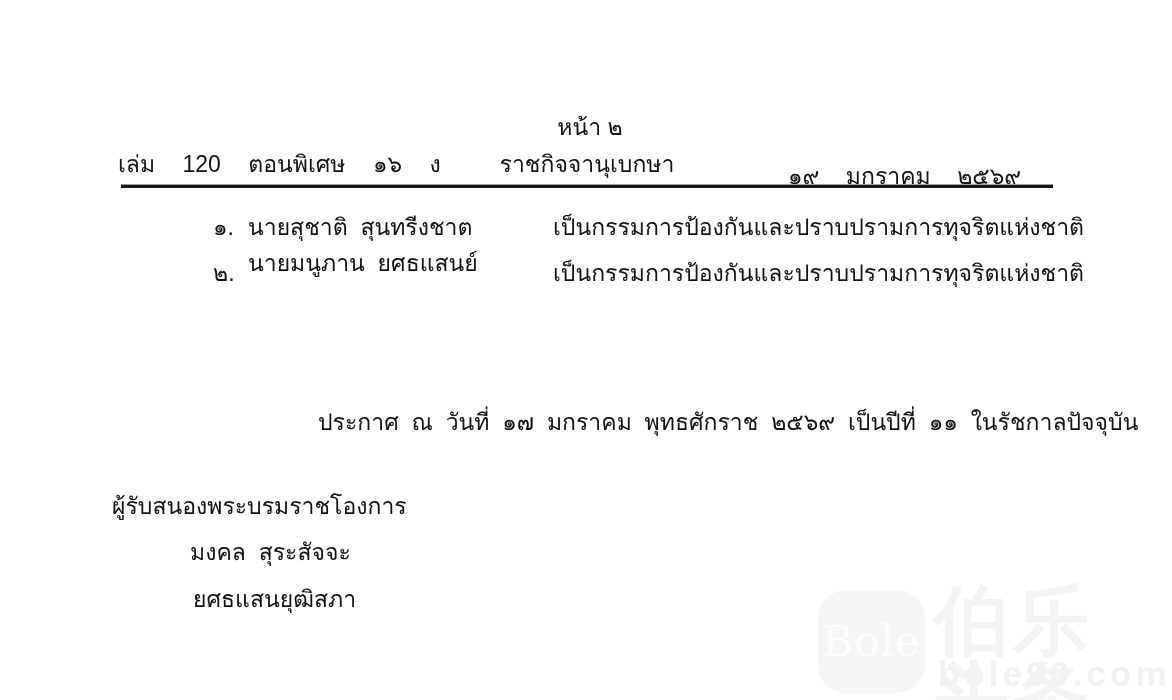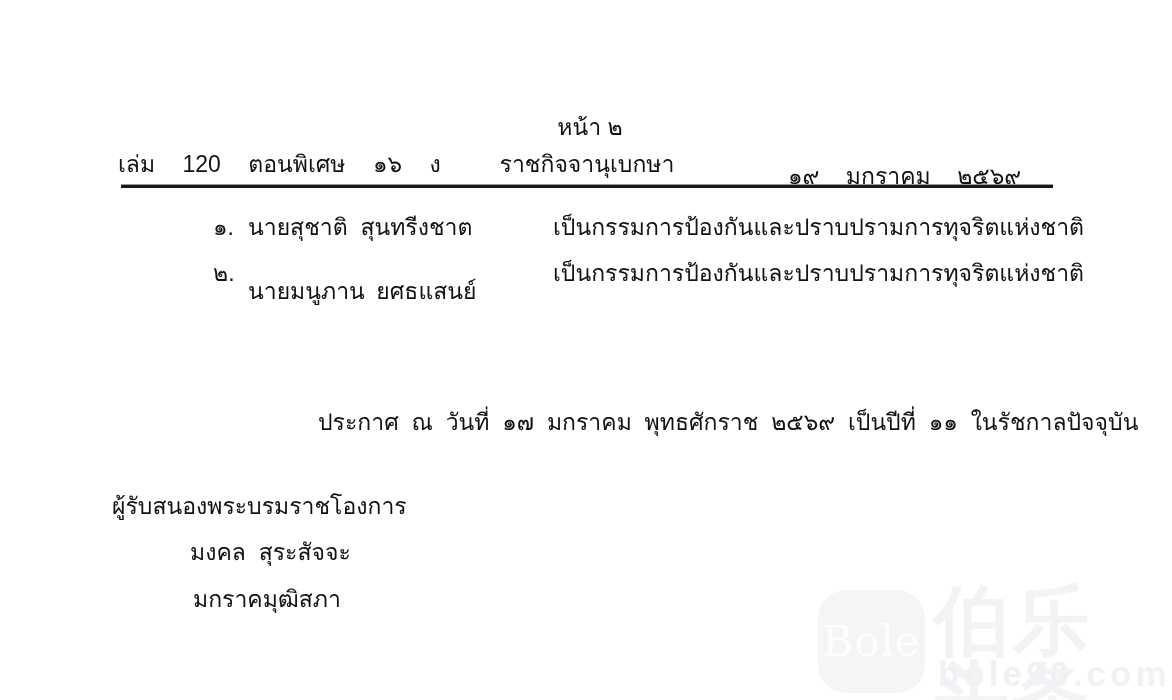--- a/index.html
+++ b/index.html
@@ -56,32 +56,32 @@
   <div class="header-rule"></div>
 
   <div>
     <span class="abs" style="left:213px;top:212px;">๑.</span>
     <span class="abs" style="left:248px;top:212px;">นายสุชาติ  สุนทรีงชาต</span>
     <span class="abs" style="left:553px;top:212px;">เป็นกรรมการป้องกันและปราบปรามการทุจริตแห่งชาติ</span>
   </div>
 
   <div>
     <span class="abs" style="left:213px;top:258px;">๒.</span>
-    <span class="abs" style="left:248px;top:276px;font-family:Liberation Serif, serif;">นายมนูภาน  ยศธแสนย์</span>
+    <span class="abs" style="left:248px;top:248px;">นายมนูภาน  ยศธแสนย์</span>
     <span class="abs" style="left:553px;top:258px;">เป็นกรรมการป้องกันและปราบปรามการทุจริตแห่งชาติ</span>
   </div>
 
 
   <div class="abs" style="left:318px;top:397px;margin-top:10px;">ประกาศ  ณ  วันที่  ๑๗  มกราคม  พุทธศักราช  ๒๕๖๙  เป็นปีที่  ๑๑  ในรัชกาลปัจจุบัน</div>
 
   <div class="abs" style="left:112px;top:491px;">ผู้รับสนองพระบรมราชโองการ</div>
 
   <div class="abs" style="left:190px;top:537px;">มงคล  สุระสัจจะ</div>
 
-  <div class="abs" style="left:193px;top:584px;">มกราคมุฒิสภา</div>
+  <div class="abs" style="left:193px;top:584px;">ยศธแสนยุฒิสภา</div>
 
   <div>
     <div class="wm-logo-box">
       <span class="wm-logo-text">Bole</span>
     </div>
     <div class="wm-cn">伯乐头条</div>
     <div class="wm-url">bole90.com</div>
   </div>
 
 </div>

